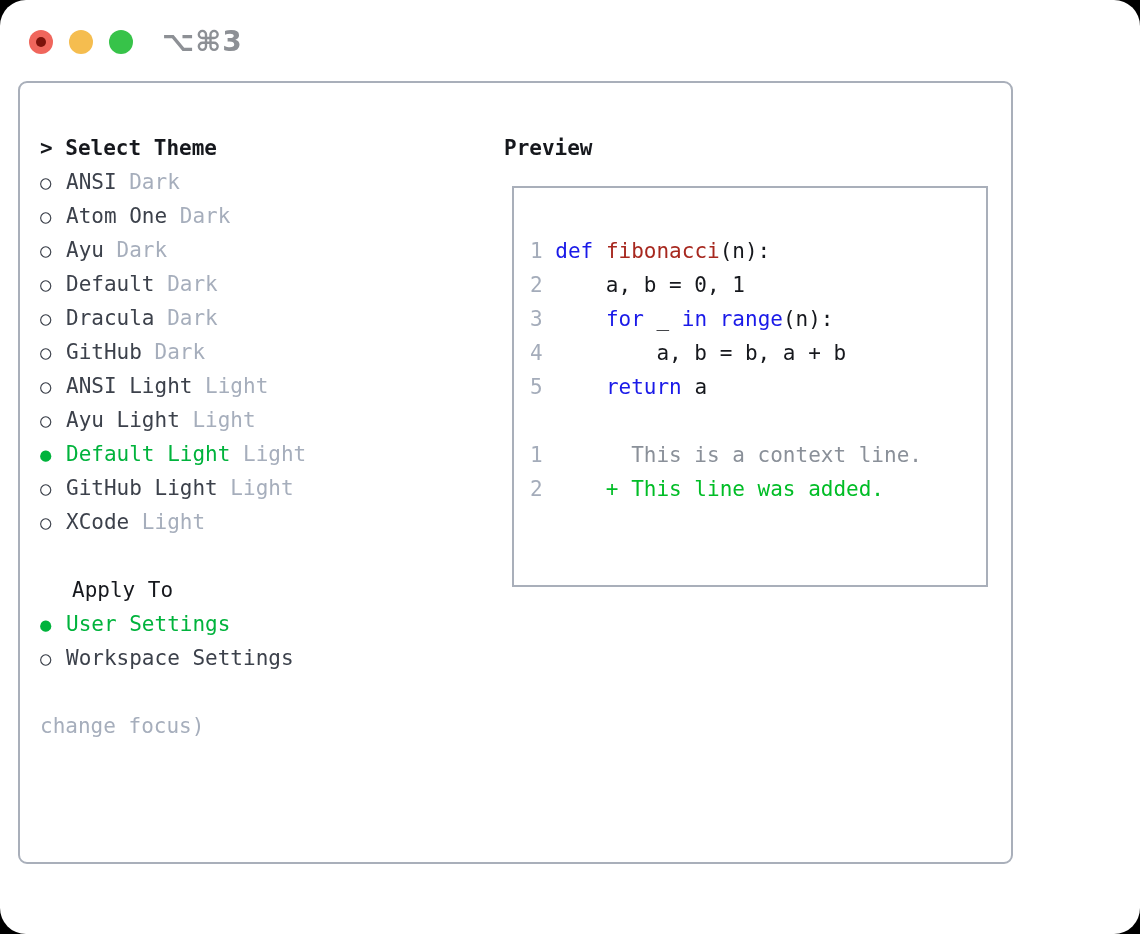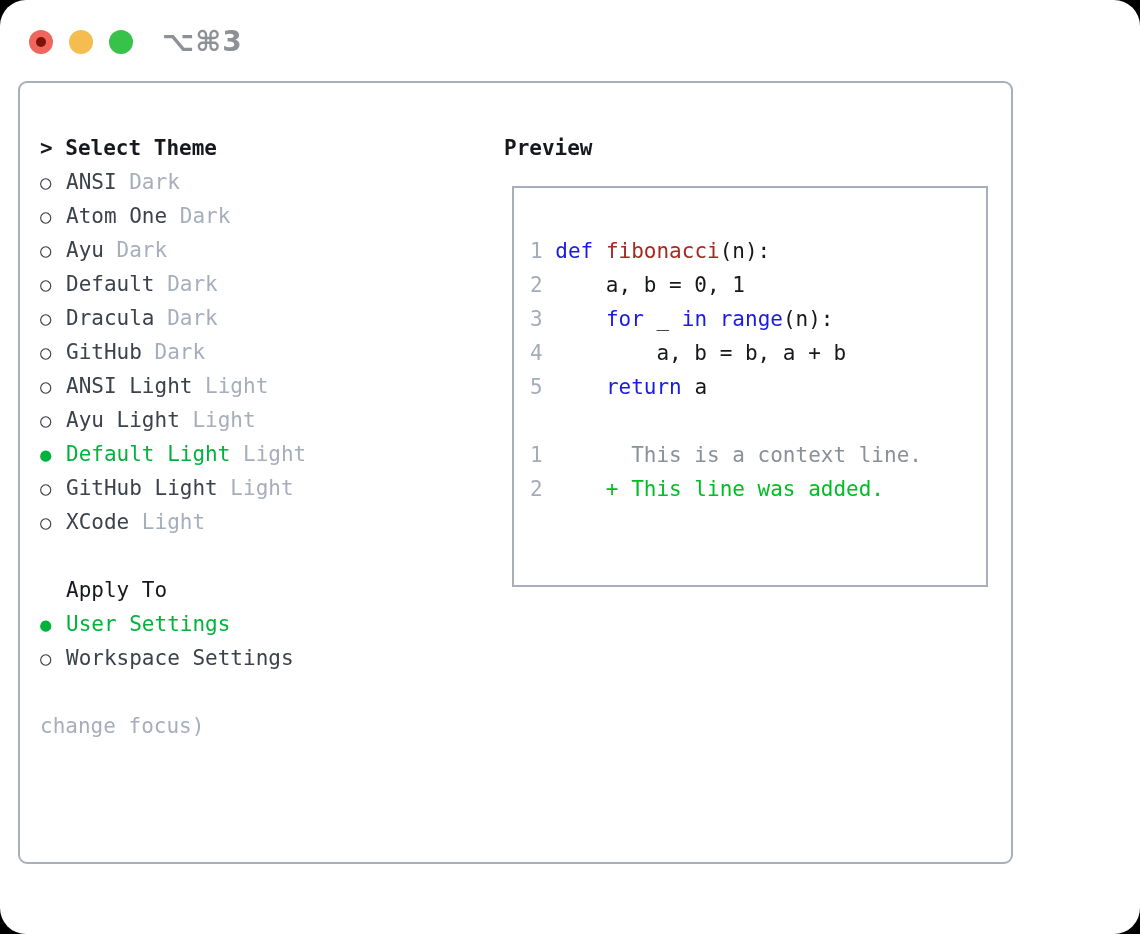--- a/index.html
+++ b/index.html
@@ -55,21 +55,21 @@
     color:var(--item-dark);
   }
   .row.hdr{font-weight:bold;color:var(--plain-dark);}
   .row.hint{color:var(--muted-gray);}
   .bullet{display:inline-block;width:26px;font-size:19px;}
   .bullet.empty{color:var(--item-dark);}
   .bullet.filled{color:var(--selected-green);}
   .name{color:var(--item-dark);}
   .name.sel{color:var(--selected-green);}
   .suffix{color:var(--muted-gray);}
-  .subhdr{color:var(--plain-dark);}
+  .subhdr{color:var(--plain-dark);margin-left:6px;}
   
   .pbox{
     margin:21px 0 0 8px;
     width:476px;height:401px;
     box-sizing:border-box;
     border:2px solid var(--border-gray);
     padding:46px 0 8px 16px;
     background:#fff;
   }
   .crow{height:34px;line-height:34px;font-size:21px;white-space:pre;}

